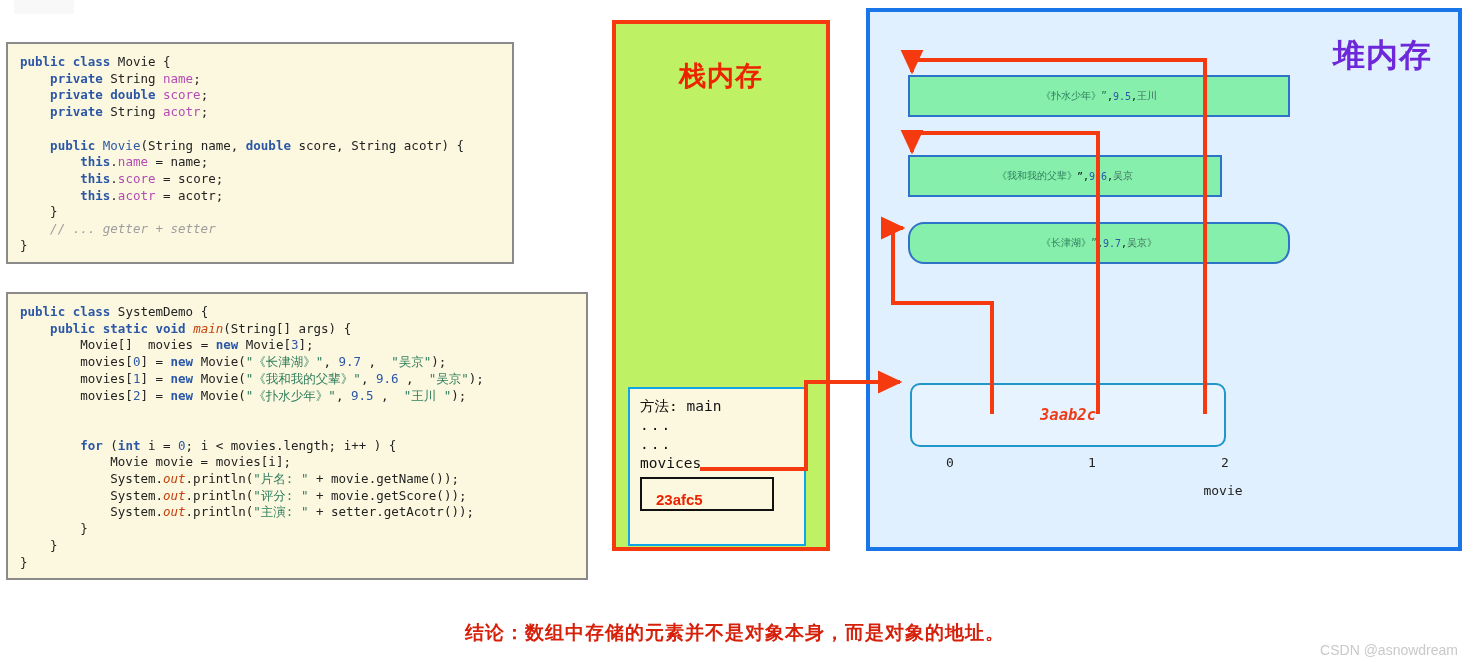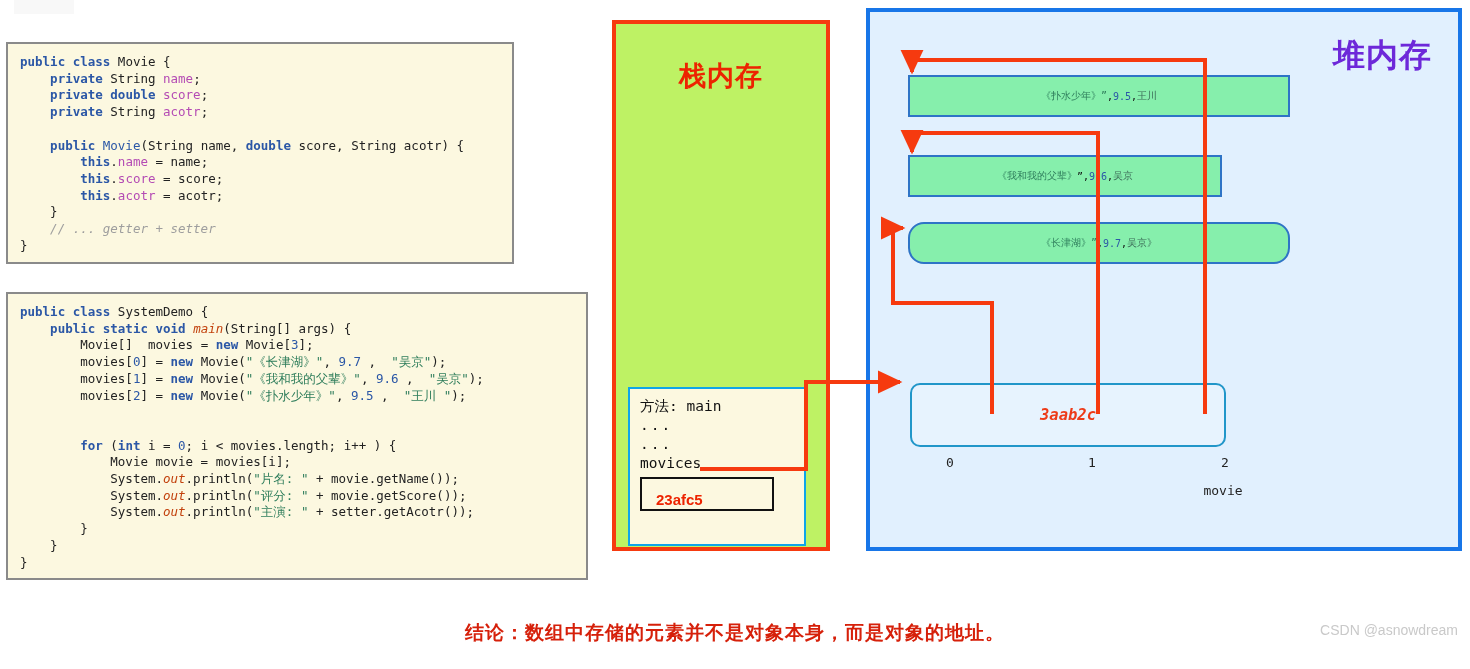--- a/index.html
+++ b/index.html
@@ -187,21 +187,21 @@
     left: 0; right: 0; top: 620px;
     text-align: center;
     color: #D6200A;
     font-weight: bold;
     font-size: 19px;
     font-family: "DejaVu Sans", sans-serif;
     letter-spacing: 1px;
   }
   #watermark {
     position: absolute;
-    right: 12px; top: 622px;
+    right: 12px; top: 642px;
     color: #c9c9c9;
     font-size: 14px;
     font-family: "Liberation Sans", sans-serif;
   }
   #top-artifact {
     position: absolute;
     left: 14px; top: 0px;
     width: 60px; height: 14px;
     background: #f3f3f3;
     opacity: .55;

